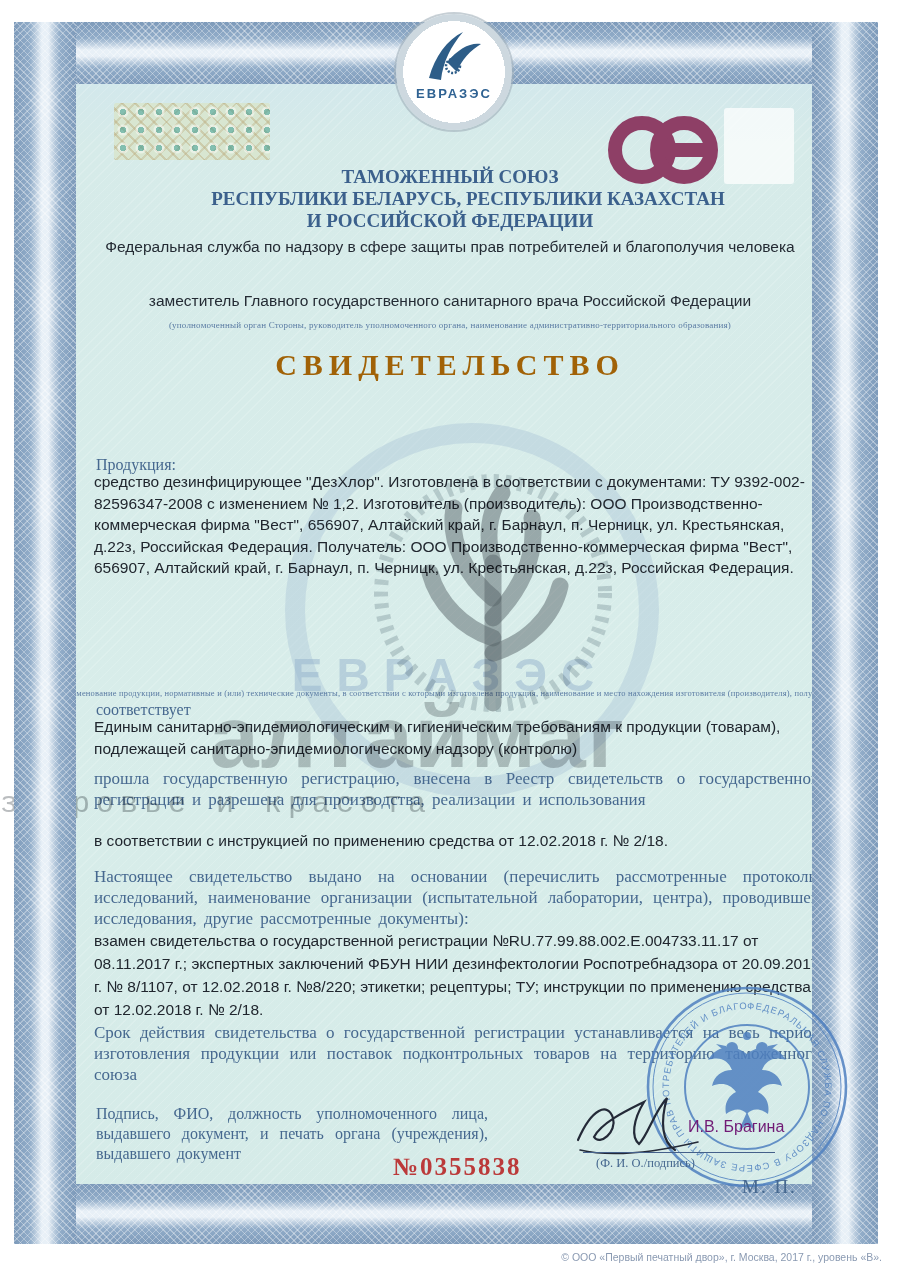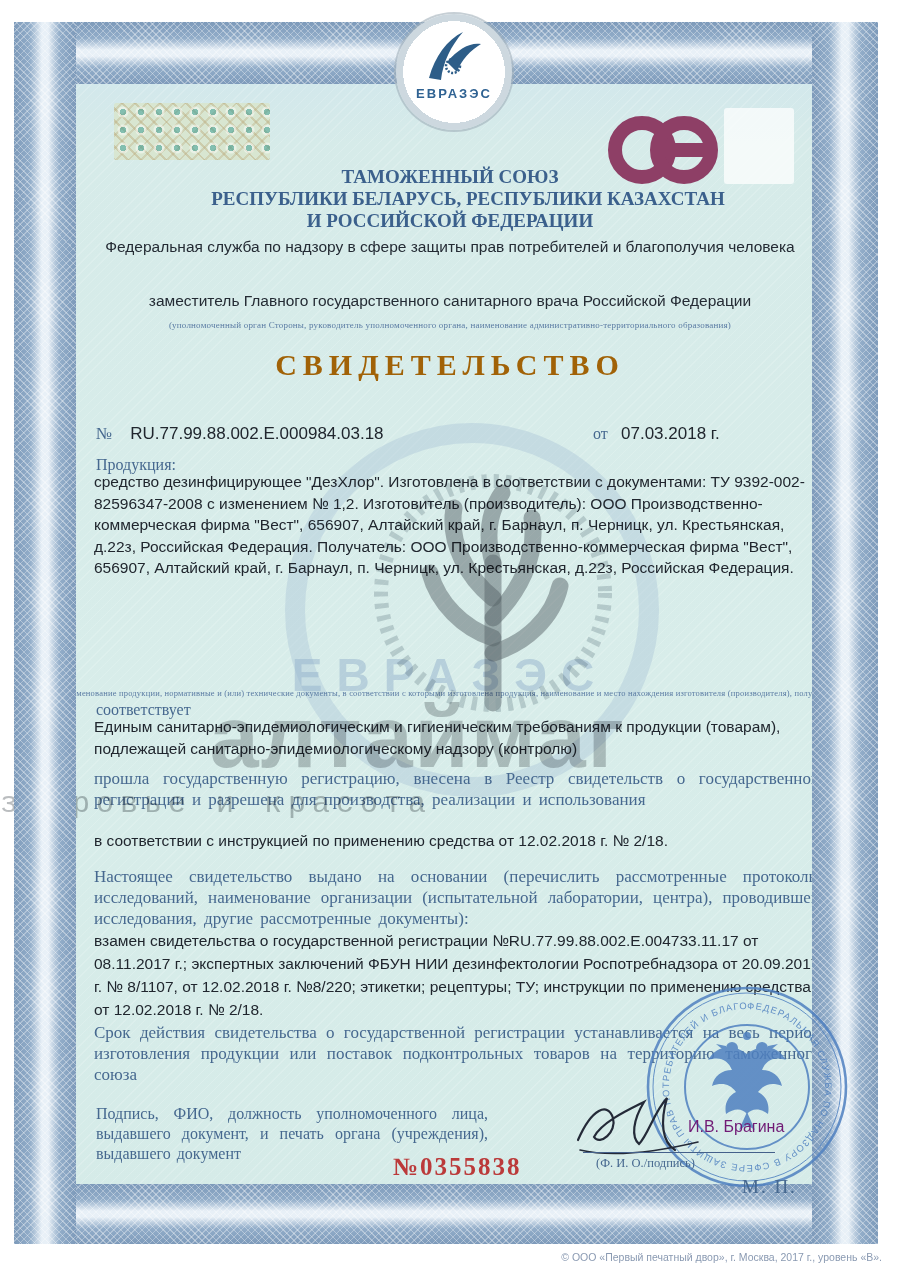--- a/index.html
+++ b/index.html
@@ -111,26 +111,20 @@
 
   <div class="abs center hdr-bold" style="top:166px;">ТАМОЖЕННЫЙ СОЮЗ</div>
   <div class="abs center hdr-bold" style="top:188px;padding-left:18px;">РЕСПУБЛИКИ БЕЛАРУСЬ, РЕСПУБЛИКИ КАЗАХСТАН</div>
   <div class="abs center hdr-bold" style="top:210px;">И РОССИЙСКОЙ ФЕДЕРАЦИИ</div>
   <div class="abs center hdr-sans" style="top:236px;">Федеральная служба по надзору в сфере защиты прав потребителей и благополучия человека</div>
   <div class="abs center hdr-sans" style="top:257px;margin-top:33px;">заместитель Главного государственного санитарного врача Российской Федерации</div>
   <div class="abs center tiny-note" style="top:320px;">(уполномоченный орган Стороны, руководитель уполномоченного органа, наименование административно-территориального образования)</div>
 
   <div class="abs center doc-title" style="top:348px;">СВИДЕТЕЛЬСТВО</div>
 
-  <div class="abs" style="top:424px;left:96px;width:724px;height:24px;">
-    <span class="blue-serif" style="font-size:17px;">№</span>
-    <span class="black-sans" style="font-size:17px;margin-left:14px;">RU.77.99.88.002.Е.000984.03.18</span>
-    <span class="blue-serif" style="font-size:16px;position:absolute;left:497px;top:1px;">от</span>
-    <span class="black-sans" style="font-size:17px;position:absolute;left:525px;">07.03.2018 г.</span>
-  </div>
 
   <div class="abs blue-serif" style="top:456px;left:96px;font-size:16px;">Продукция:</div>
   <div class="abs para-sans" style="top:471px;left:94px;width:726px;">средство дезинфицирующее "ДезХлор". Изготовлена в соответствии с документами: ТУ 9392-002-82596347-2008 с изменением № 1,2. Изготовитель (производитель): ООО Производственно-коммерческая фирма "Вест", 656907, Алтайский край, г. Барнаул, п. Черницк, ул. Крестьянская, д.22з, Российская Федерация.  Получатель: ООО Производственно-коммерческая фирма "Вест", 656907, Алтайский край, г. Барнаул, п. Черницк, ул. Крестьянская, д.22з, Российская Федерация.</div>
   <div class="abs center tiny-note" style="top:688px;font-size:8.5px;">(наименование продукции, нормативные и (или) технические документы, в соответствии с которыми изготовлена продукция, наименование и место нахождения изготовителя (производителя), получателя)</div>
 
   <div class="abs blue-serif" style="top:701px;left:96px;font-size:16px;">соответствует</div>
   <div class="abs para-sans" style="top:716px;left:94px;width:726px;">Единым санитарно-эпидемиологическим и гигиеническим требованиям к продукции (товарам), подлежащей санитарно-эпидемиологическому надзору (контролю)</div>
 
   <div class="abs para-blue" style="top:768px;left:94px;width:726px;">прошла государственную регистрацию, внесена в Реестр свидетельств о государственной регистрации и разрешена для производства, реализации и использования</div>
   <div class="abs para-sans" style="top:830px;left:94px;width:726px;">в соответствии с инструкцией по применению средства от 12.02.2018 г. № 2/18.</div>

